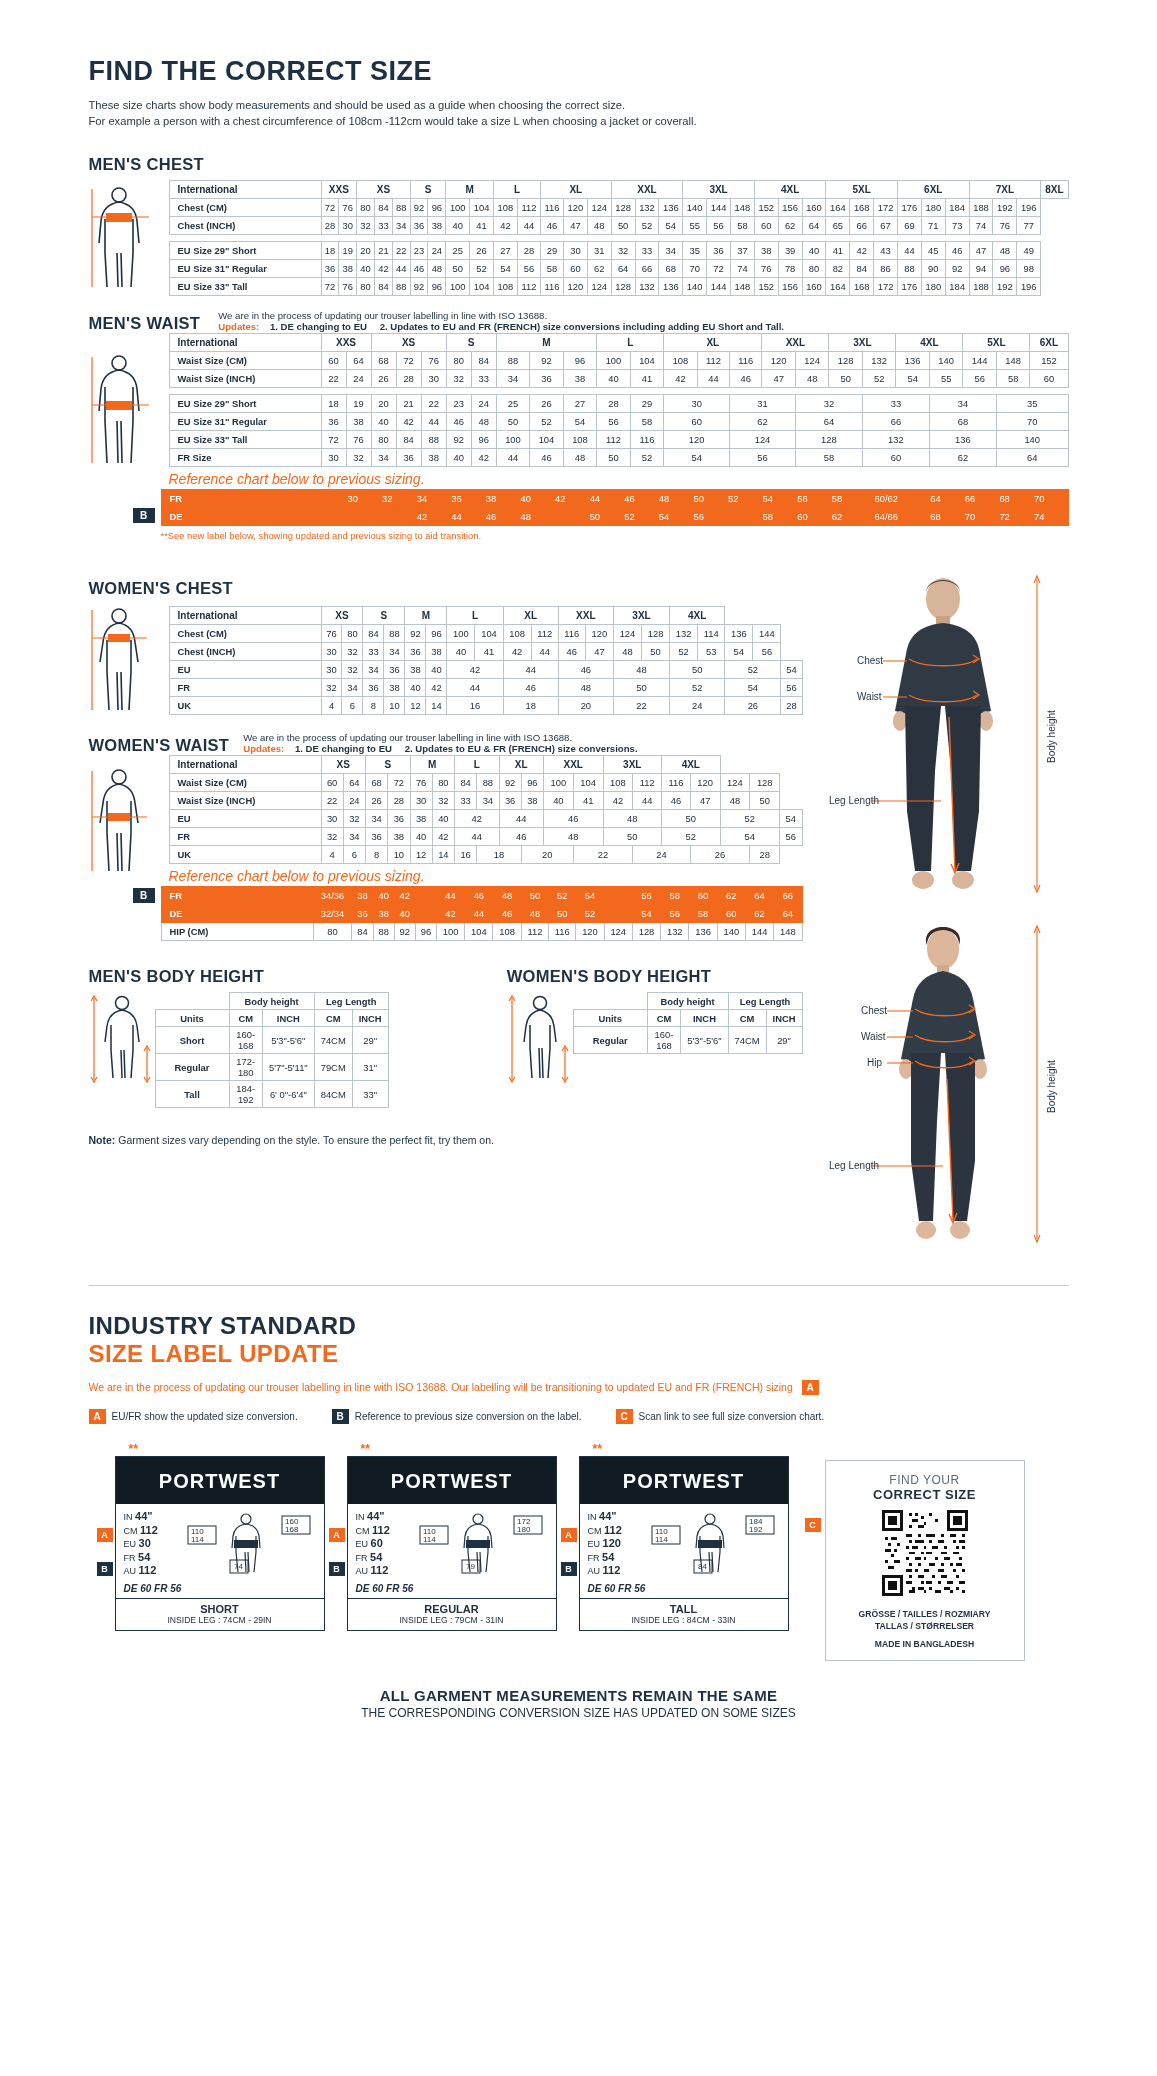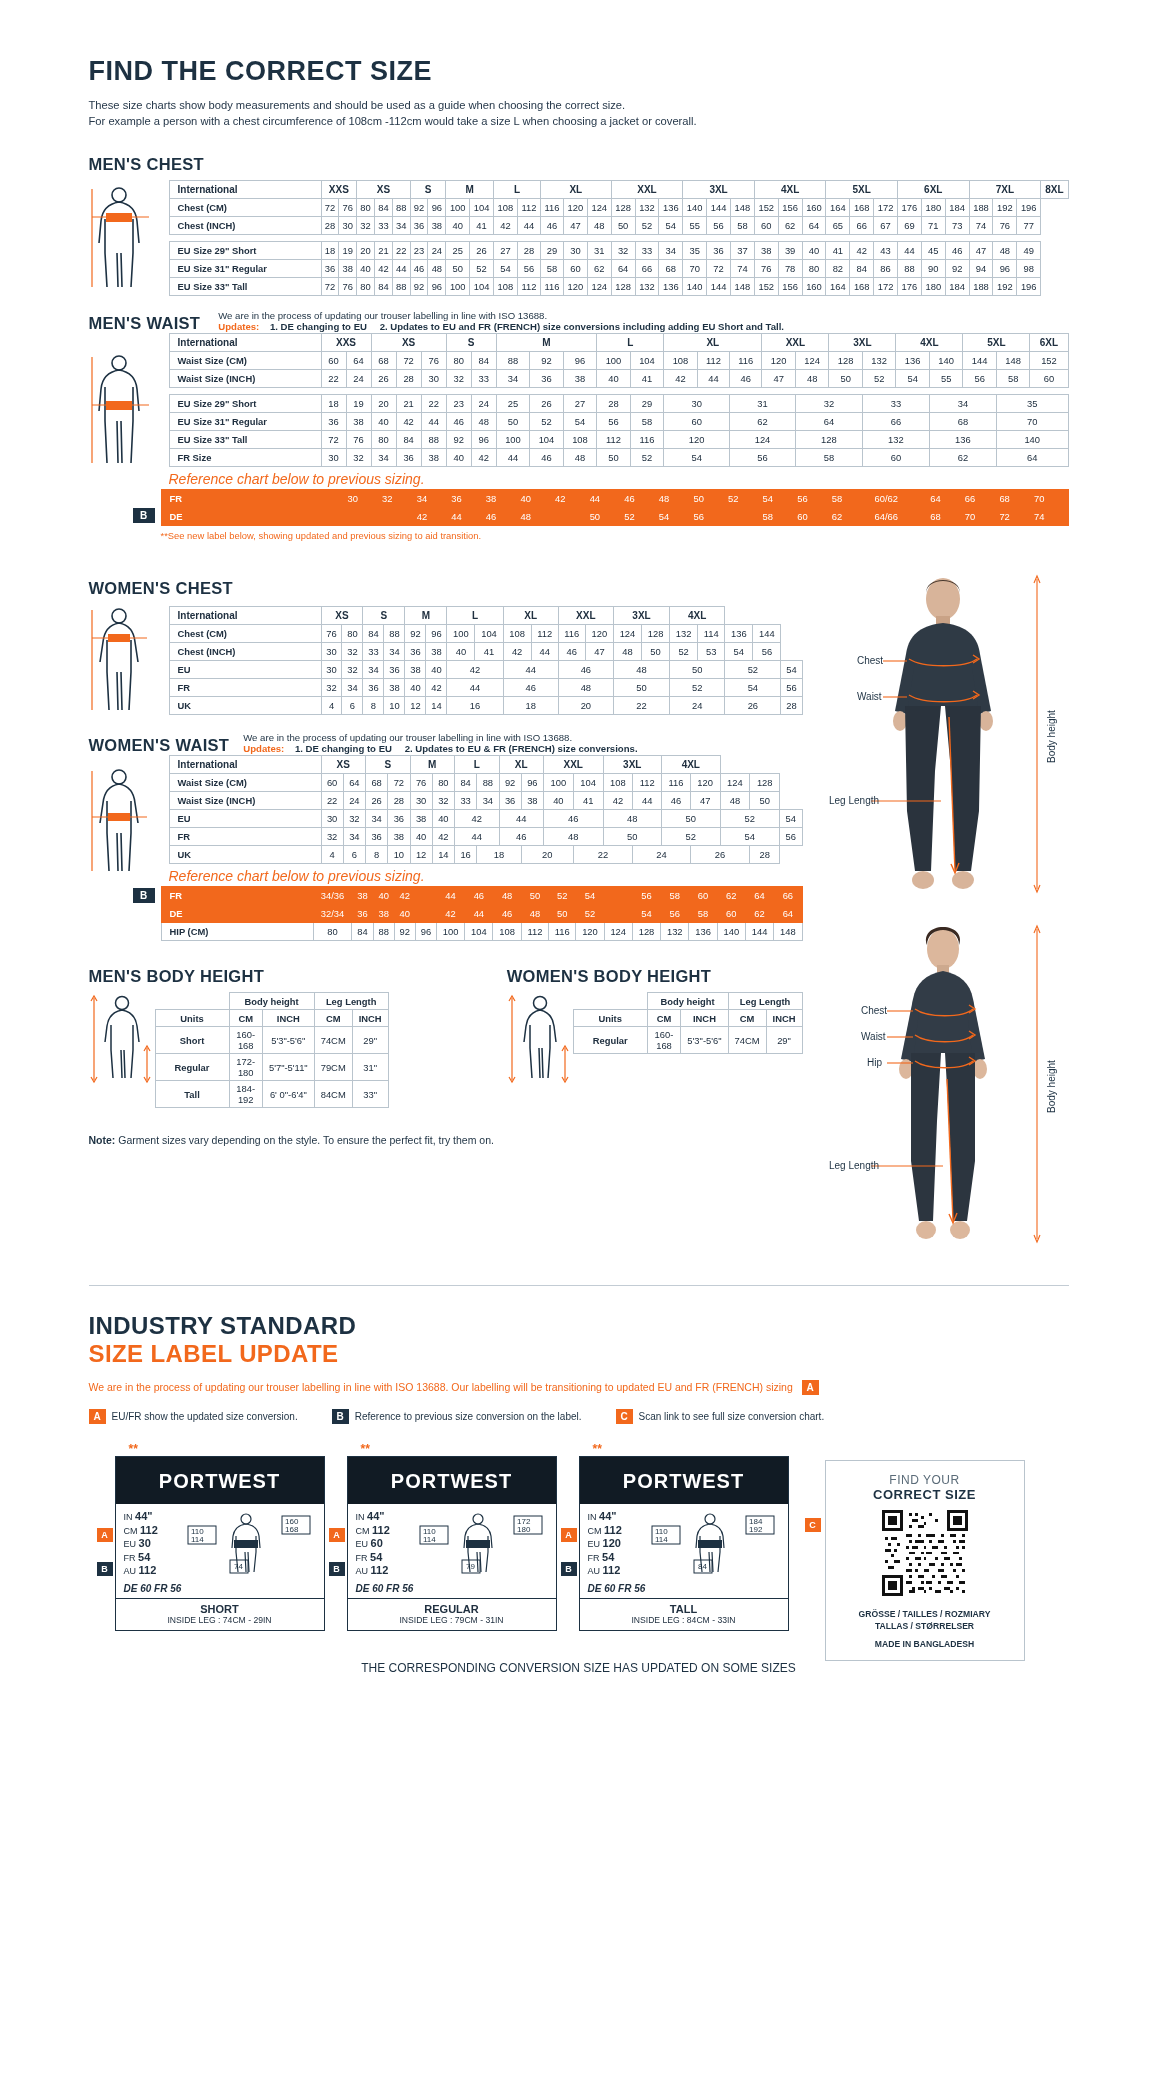--- a/index.html
+++ b/index.html
@@ -1418,16 +1418,17 @@
         </div>
         <div class="qr-foot">
           <div>GRÖSSE / TAILLES / ROZMIARY</div>
           <div>TALLAS / STØRRELSER</div>
           <div style="margin-top:6px;">MADE IN BANGLADESH</div>
         </div>
       </div>
     </div>
   </div>
 
+  <div class="bottom-note1">ALL GARMENT MEASUREMENTS REMAIN THE SAME</div>
   <div class="bottom-note2">THE CORRESPONDING CONVERSION SIZE HAS UPDATED ON SOME SIZES</div>
 
 </div>
 </div>
 
 </body></html>

